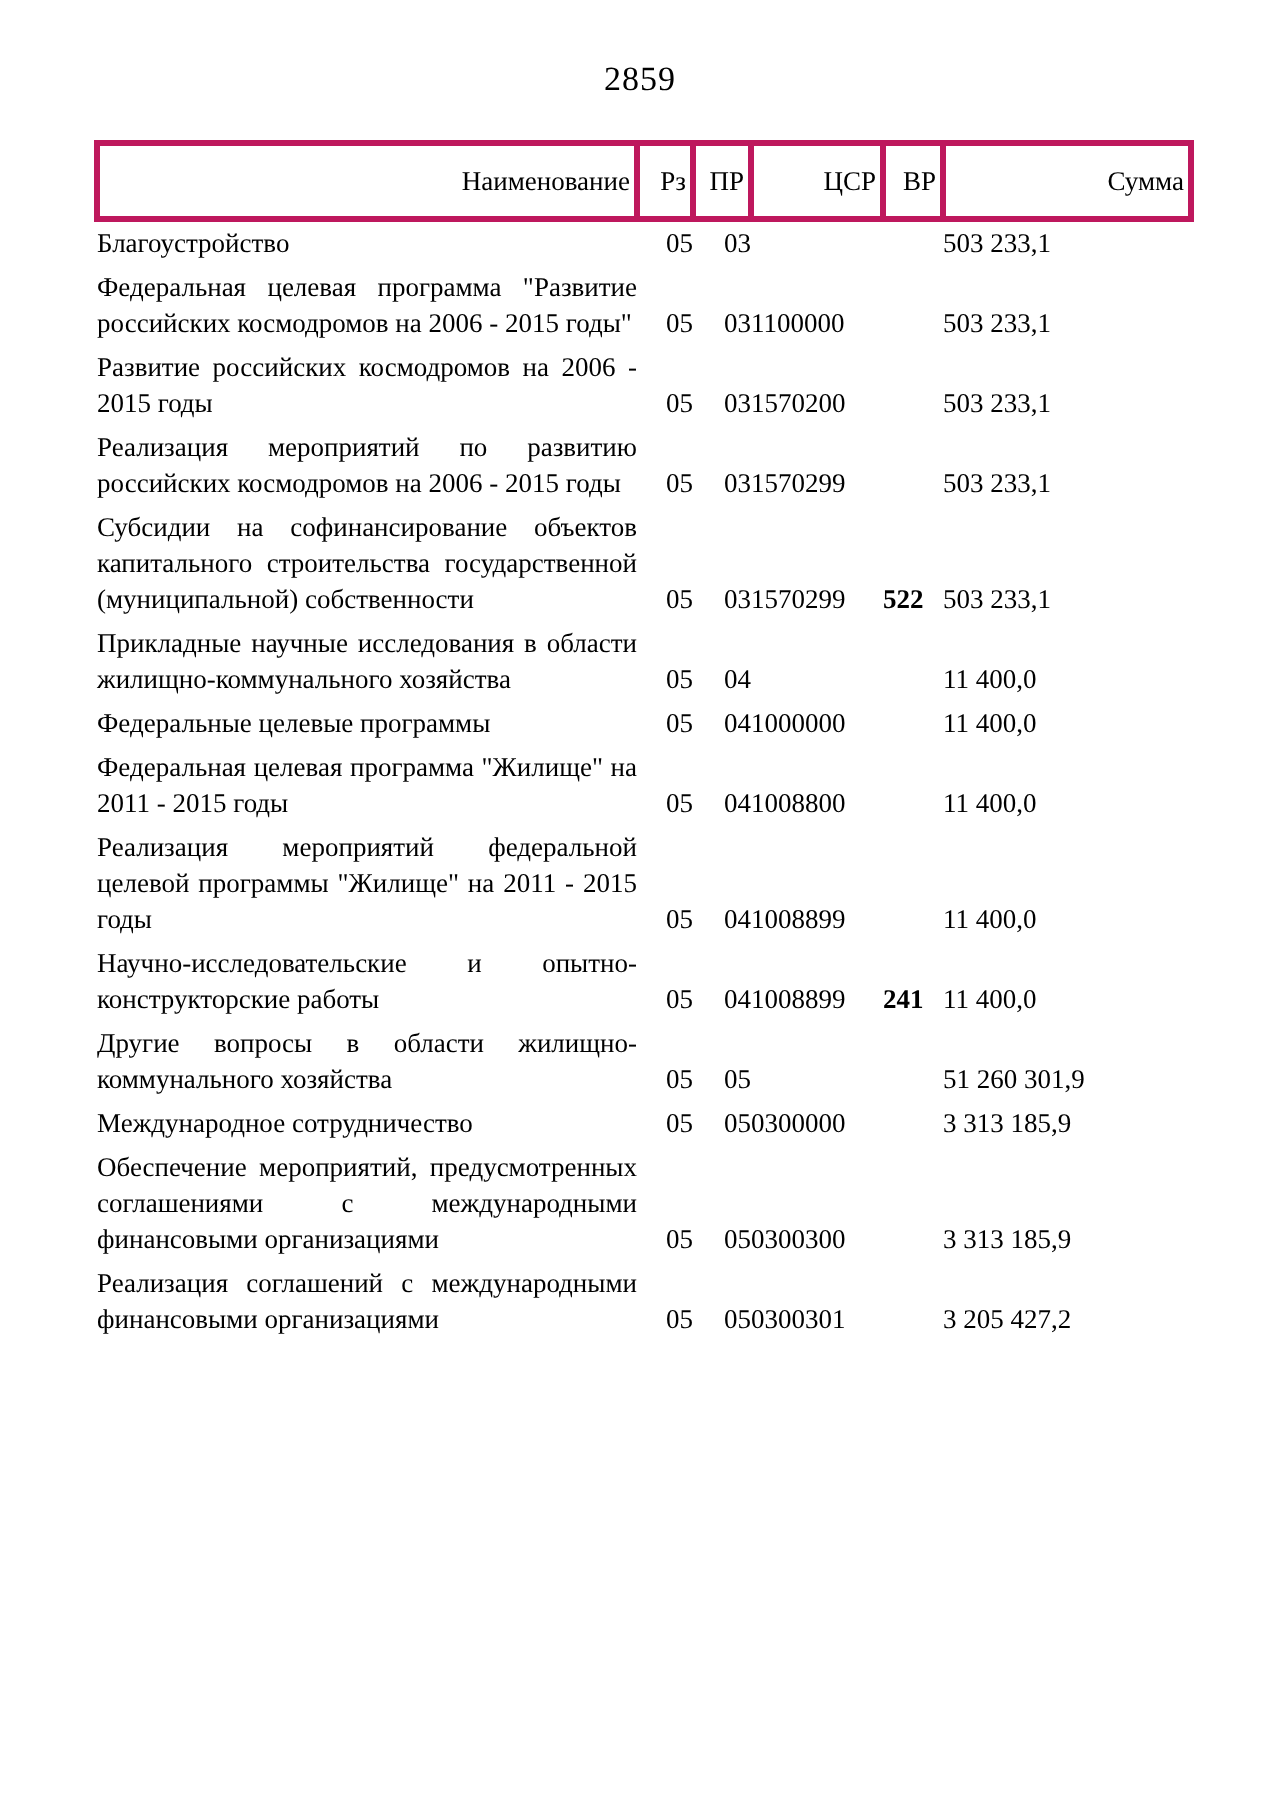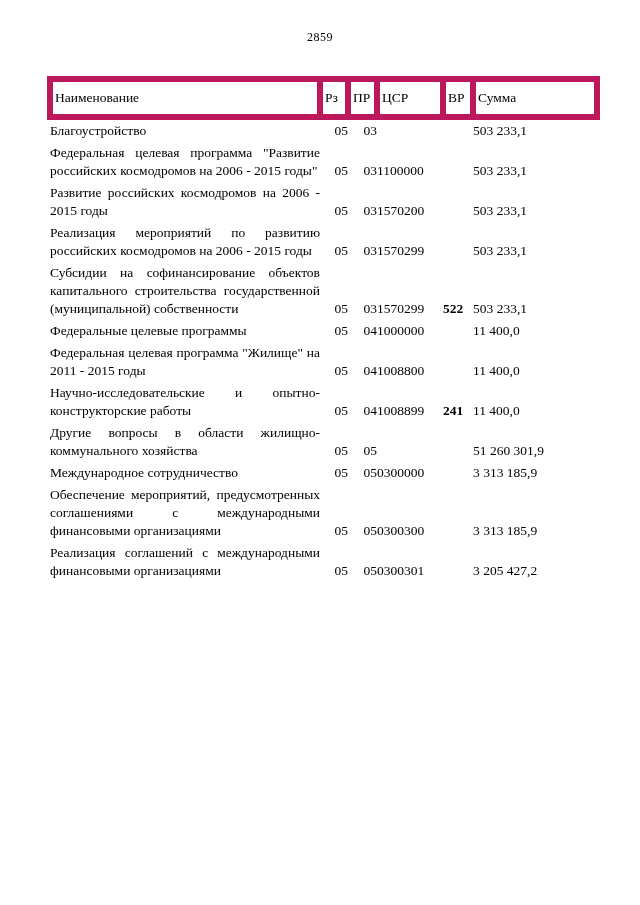--- a/index.html
+++ b/index.html
@@ -9,36 +9,36 @@
     color: #000000;
     font-family: "Liberation Serif", serif;
     overflow: hidden;
   }
   .page {
     width: 640px; height: 905px;
     padding-top: 30px;
   }
   .page-number {
     text-align: center;
-    font-size: 12px;
-    margin-bottom: 31px;
+    font-size: 17px;
+    margin-bottom: 20px;
     letter-spacing: 0.5px;
   }
   table.budget-table {
     border-collapse: collapse;
     margin-left: 47px;
     width: 547px;
     table-layout: fixed;
   }
   table.budget-table th {
-    border: 6px solid #be185d;
+    border: 3px solid #be185d;
     font-weight: normal;
     font-size: 13.5px;
     height: 38px;
-    text-align: left;
+    text-align: right;
     vertical-align: middle;
     padding: 0 2px;
   }
   table.budget-table td {
     font-size: 13.5px;
     line-height: 18px;
     vertical-align: bottom;
     padding: 2px 0 2px 0;
   }
   
@@ -116,39 +116,55 @@
 
   <tr>
     <td class="col-name cell-name">Субсидии на софинансирование объектов капитального строительства государственной (муниципальной) собственности</td>
     <td class="col-rz cell-rz">05</td>
     <td class="col-pr cell-pr">03</td>
     <td class="col-csr cell-csr">1570299</td>
     <td class="col-vr cell-vr">522</td>
     <td class="col-sum cell-sum">503 233,1</td>
   </tr>
 
+  <tr>
+    <td class="col-name cell-name">Прикладные научные исследования в области жилищно-коммунального хозяйства</td>
+    <td class="col-rz cell-rz">05</td>
+    <td class="col-pr cell-pr">04</td>
+    <td class="col-csr cell-csr"></td>
+    <td class="col-vr cell-vr"></td>
+    <td class="col-sum cell-sum">11 400,0</td>
+  </tr>
 
   <tr>
     <td class="col-name cell-name">Федеральные целевые программы</td>
     <td class="col-rz cell-rz">05</td>
     <td class="col-pr cell-pr">04</td>
     <td class="col-csr cell-csr">1000000</td>
     <td class="col-vr cell-vr"></td>
     <td class="col-sum cell-sum">11 400,0</td>
   </tr>
 
   <tr>
     <td class="col-name cell-name">Федеральная целевая программа "Жилище" на 2011 - 2015 годы</td>
     <td class="col-rz cell-rz">05</td>
     <td class="col-pr cell-pr">04</td>
     <td class="col-csr cell-csr">1008800</td>
     <td class="col-vr cell-vr"></td>
     <td class="col-sum cell-sum">11 400,0</td>
   </tr>
 
+  <tr>
+    <td class="col-name cell-name">Реализация мероприятий федеральной целевой программы "Жилище" на 2011 - 2015 годы</td>
+    <td class="col-rz cell-rz">05</td>
+    <td class="col-pr cell-pr">04</td>
+    <td class="col-csr cell-csr">1008899</td>
+    <td class="col-vr cell-vr"></td>
+    <td class="col-sum cell-sum">11 400,0</td>
+  </tr>
 
   <tr>
     <td class="col-name cell-name">Научно-исследовательские и опытно-конструкторские работы</td>
     <td class="col-rz cell-rz">05</td>
     <td class="col-pr cell-pr">04</td>
     <td class="col-csr cell-csr">1008899</td>
     <td class="col-vr cell-vr">241</td>
     <td class="col-sum cell-sum">11 400,0</td>
   </tr>
 

